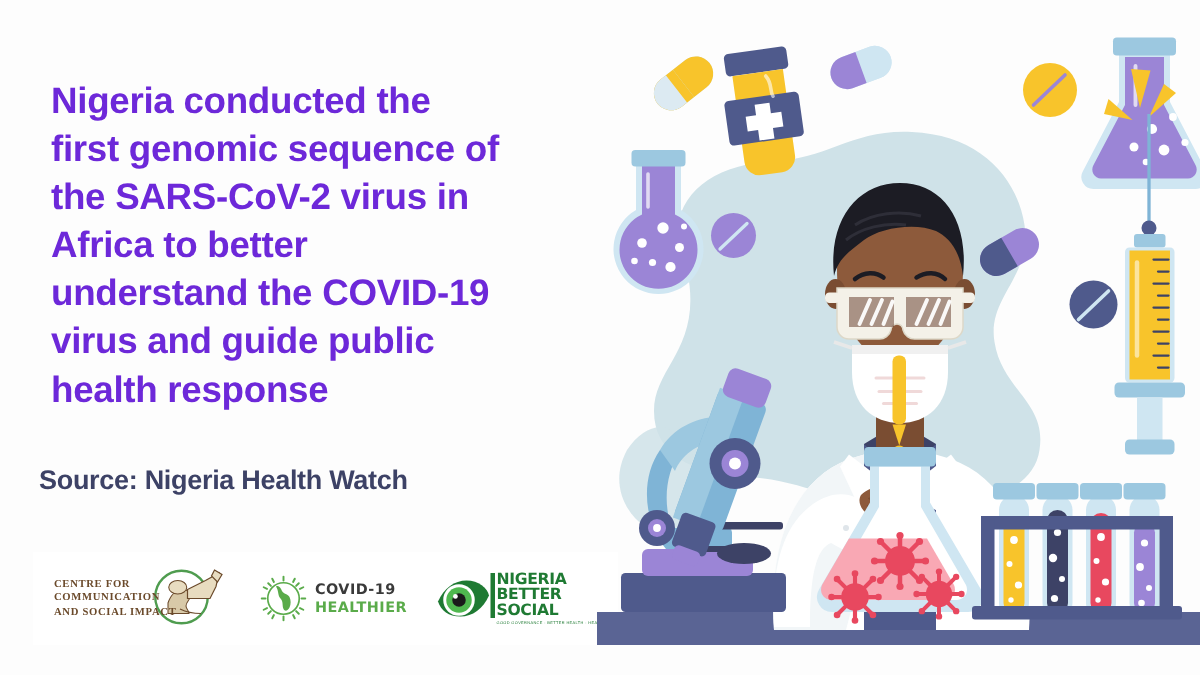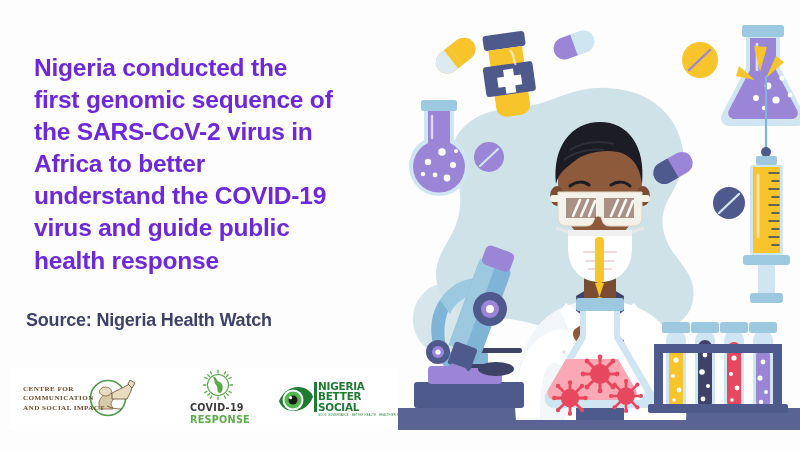--- a/index.html
+++ b/index.html
@@ -19,34 +19,34 @@
     color:#6d28d9; letter-spacing:-0.2px;
     white-space:pre-line;
   }
   .source {
     position:absolute; left:26px; top:310px; width:380px;
     font-size:18px; font-weight:bold; color:#3d4266; letter-spacing:-0.2px;
   }
 
   
   .logo-bar {
-    position:absolute; left:9px; top:368px; width:390px; height:62px;
+    position:absolute; left:22px; top:368px; width:390px; height:62px;
     background:#ffffff; display:flex; align-items:flex-end;
   }
   .logo { position:relative; height:100%; display:flex; align-items:center; }
   .logo-ccsi { width:150px; padding-left:14px; }
   .ccsi-text {
     font-family:"Liberation Serif", serif;
     font-size:7.1px; line-height:1.32; font-weight:bold;
     color:#6b4a2b; letter-spacing:0.45px; white-space:pre-line;
     position:relative; z-index:2;
   }
   .ccsi-mark { position:absolute; left:76px; top:8px; width:54px; height:44px; }
 
-  .logo-covid { width:118px;flex-direction:column; }
+  .logo-covid { width:118px; }
   .covid-globe { width:34px; height:34px; flex:0 0 34px; }
   .covid-words { margin-left:4px; }
   .covid-l1 { font-size:9.6px; font-weight:bold; color:#3a3a3a; letter-spacing:0.3px; font-family:"DejaVu Sans", sans-serif; }
   .covid-l2 { font-size:9.6px; font-weight:bold; color:#5aab4a; letter-spacing:0.3px; font-family:"DejaVu Sans", sans-serif; margin-top:1px; }
 
   .logo-nhw { width:120px; }
   .nhw-eye { width:38px; height:30px; flex:0 0 38px; }
   .nhw-right { margin-left:3px; position:relative; }
   .nhw-bar { position:absolute; left:-4px; top:1px; width:2.5px; height:30px; background:#1f7a33; }
   .nhw-words div { font-size:10.4px; font-weight:bold; color:#1f7a33; line-height:1.0; letter-spacing:-0.2px; font-family:"DejaVu Sans", sans-serif; }
@@ -103,21 +103,21 @@
           <line x1="3.8" y1="24.5" x2="6" y2="23.4"></line>
           <line x1="28" y1="10.6" x2="30.2" y2="9.5"></line>
           <line x1="3.8" y1="9.5" x2="6" y2="10.6"></line>
           <line x1="28" y1="23.4" x2="30.2" y2="24.5"></line>
           <line x1="9.5" y1="30.2" x2="10.6" y2="28"></line>
           <line x1="23.4" y1="6" x2="24.5" y2="3.8"></line>
         </g>
       </svg>
       <div class="covid-words">
         <div class="covid-l1">COVID-19</div>
-        <div class="covid-l2">RESPONSE</div>
+        <div class="covid-l2">HEALTHIER</div>
       </div>
     </div>
 
     <div class="logo logo-nhw">
       <svg class="nhw-eye" viewBox="0 0 38 30">
         <path d="M2 17C6 8 13 3 21 3c8 0 14 5 15 10-4 9-11 14-19 14C9 27 4 23 2 17z" fill="#1f7a33"></path>
         <circle cx="16" cy="16" r="10.5" fill="#ffffff"></circle>
         <circle cx="16" cy="16" r="8.5" fill="#4fb84f"></circle>
         <circle cx="16" cy="16" r="4.5" fill="#1a1a1a"></circle>
         <circle cx="13.6" cy="13.6" r="1.6" fill="#ffffff"></circle>

